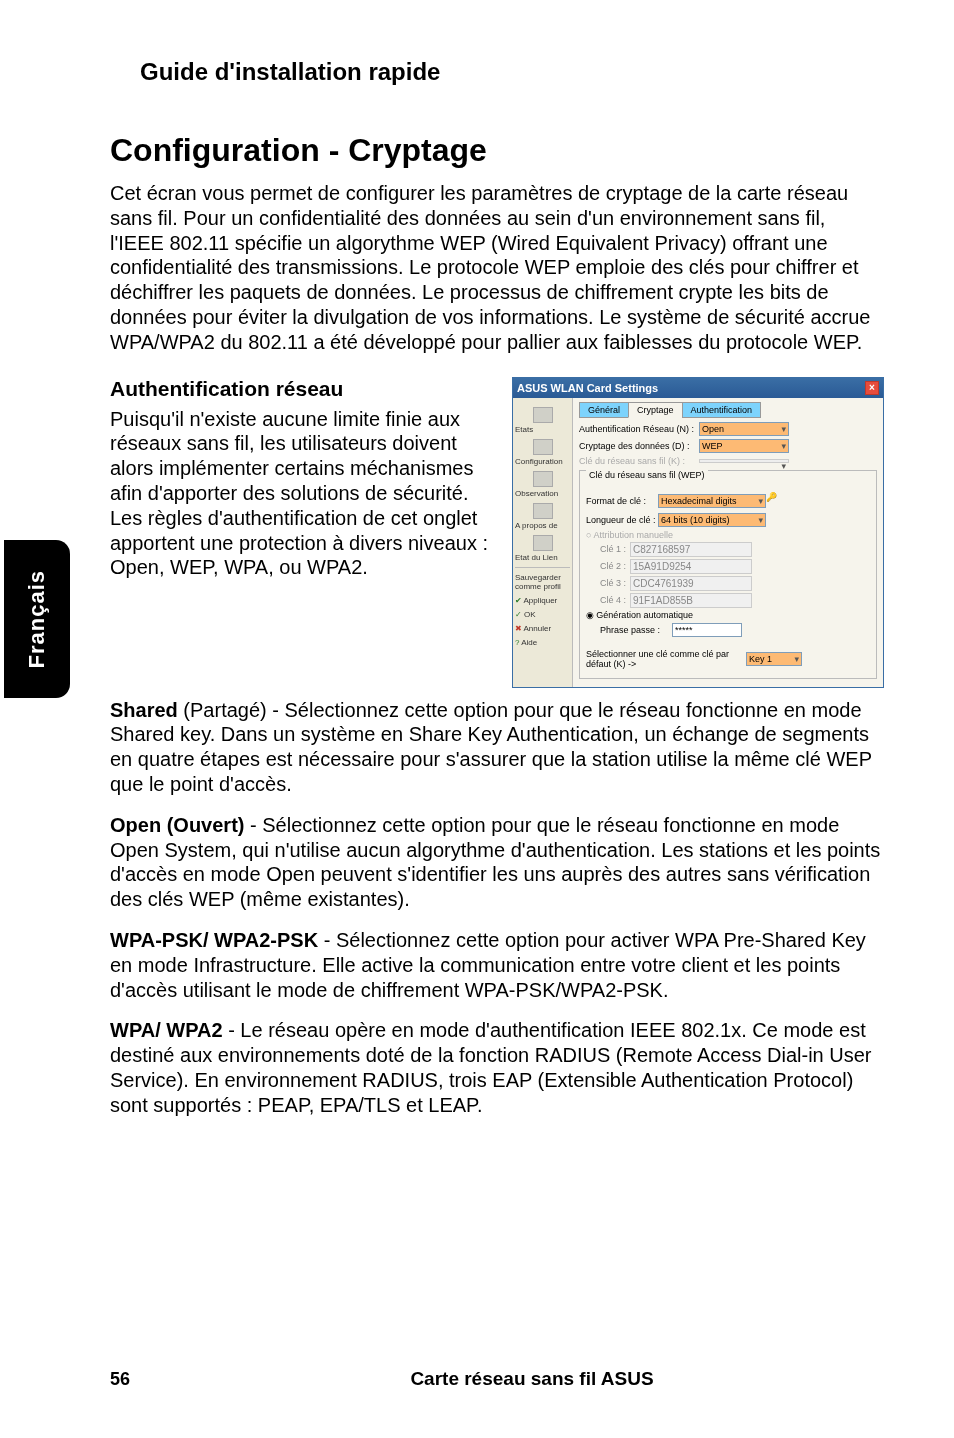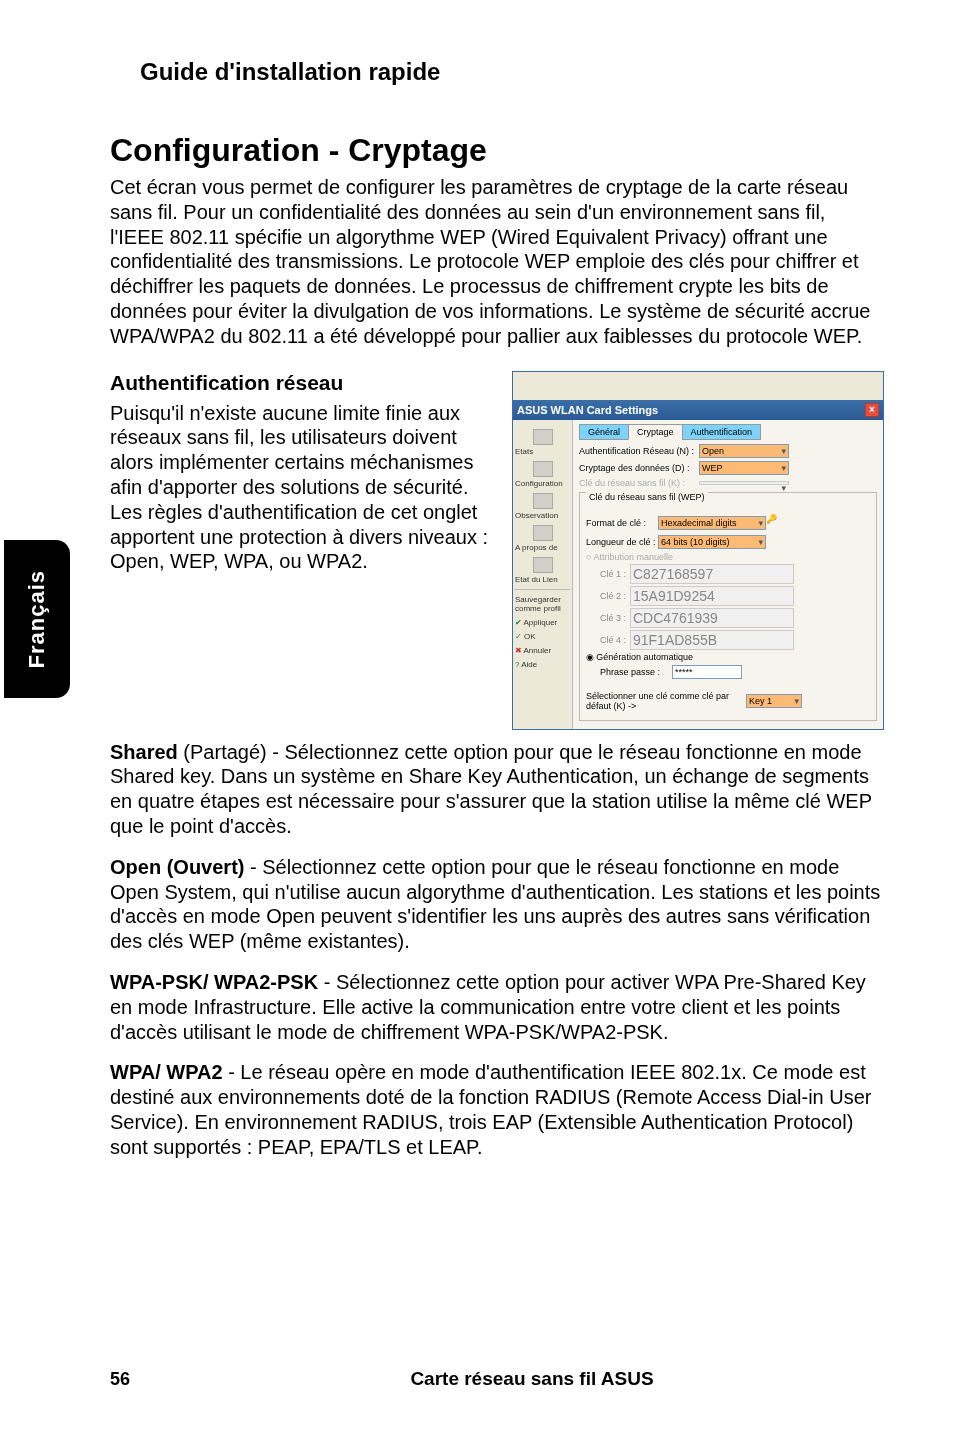--- a/index.html
+++ b/index.html
@@ -1,55 +1,55 @@
 <!DOCTYPE html>
 <html><head>
 <meta charset="utf-8">
 <style>
   * { box-sizing: border-box; margin: 0; padding: 0; }
   html, body { width: 954px; height: 1438px; font-family: Arial, Helvetica, sans-serif; background: #fff; color: #000; }
   .page { position: relative; width: 954px; height: 1438px; padding: 58px 70px 0 40px; }
   .side-tab { position: absolute; left: 4px; top: 540px; width: 66px; height: 158px; background: #000; color: #fff; display: flex; align-items: center; justify-content: center; border-top-right-radius: 14px; border-bottom-right-radius: 14px; }
   .side-tab span { writing-mode: vertical-rl; transform: rotate(180deg); font-weight: bold; font-size: 22px; letter-spacing: 1px; }
   .header { font-size: 24px; font-weight: bold; margin-left: 100px; margin-bottom: 46px; }
-  h1.title { font-size: 32px; font-weight: bold; margin-left: 0; margin-bottom: 6px; }
+  h1.title { font-size: 32px; font-weight: bold; margin-left: 0; margin-bottom: 12px; }
   .content { margin-left: 70px; }
   .intro { font-size: 20px; line-height: 1.24; margin-bottom: 22px; }
   .two-col { display: flex; gap: 18px; margin-bottom: 10px; }
   .left-col { flex: 1 1 auto; }
   .left-col h2 { font-size: 21px; font-weight: bold; margin-bottom: 6px; }
   .left-col p { font-size: 20px; line-height: 1.24; }
   .right-col { flex: 0 0 372px; }
   .para { font-size: 20px; line-height: 1.24; margin-bottom: 16px; }
   .bold { font-weight: bold; }
 
   
   .dialog { width: 372px; border: 1px solid #3a6ea5; font-size: 10px; background: #ece9d8; }
-  .titlebar { background: linear-gradient(#3a6ea5, #2a5a95); color: #fff; padding: 3px 4px; display: flex; align-items: center; justify-content: space-between; font-weight: bold; font-size: 11px; margin-top: 28px; }
+  .titlebar { background: linear-gradient(#3a6ea5, #2a5a95); color: #fff; padding: 3px 4px; display: flex; align-items: center; justify-content: space-between; font-weight: bold; font-size: 11px; }
   .closebox { width: 14px; height: 14px; background: #e74c3c; color: #fff; display: flex; align-items: center; justify-content: center; font-size: 10px; border: 1px solid #c0392b; }
   .dlg-body { display: flex; }
   .nav { width: 60px; background: #ece9d8; border-right: 1px solid #bbb; padding: 4px 2px; font-size: 8px; text-align: left; }
   .nav-item { margin: 5px 0; color: #333; }
   .nav-icon { width: 20px; height: 16px; margin: 0 auto 2px; background: #d0d0c8; border: 1px solid #aaa; }
   .nav-sep { height: 1px; background: #bbb; margin: 4px 0; }
   .panel { flex: 1; background: #f6f4ec; padding: 4px 6px; }
   .tabs { display: flex; font-size: 9px; margin-bottom: 4px; }
   .tab { border: 1px solid #999; background: #7dd3fc; padding: 2px 8px; margin-right: -1px; }
   .tab.active { background: #f6f4ec; border-bottom: 1px solid #f6f4ec; }
   .form-row { display: flex; align-items: center; margin: 3px 0; font-size: 9px; }
   .form-row label { width: 120px; }
   .select { border: 1px solid #7f9db9; background: #fdba74; padding: 1px 2px; width: 90px; font-size: 9px; position: relative; }
   .select::after { content: "▾"; position: absolute; right: 2px; color: #555; }
   .fieldset { border: 1px solid #bbb; padding: 8px 6px 6px; margin: 4px 0; font-size: 9px; }
   .fieldset-label { position: relative; top: -9px; background: #f6f4ec; padding: 0 3px; display: inline-block; font-size: 9px; }
   .radio { margin: 2px 0; }
   .keys { margin-left: 14px; }
   .key-row { display: flex; align-items: center; margin: 2px 0; }
   .key-row span.klabel { width: 30px; color: #888; }
-  .key-input { border: 1px solid #ccc; background: #f0f0f0; width: 164px; padding: 1px 2px; color: #888; font-size: 14px; }
+  .key-input { border: 1px solid #ccc; background: #f0f0f0; width: 122px; padding: 1px 2px; color: #888; font-size: 10px; }
   .phrase-input { border: 1px solid #7f9db9; background: #fff; width: 70px; padding: 1px 2px; font-size: 9px; }
   .dimmed { color: #aaa; }
   .key-icon { width: 18px; height: 18px; display: inline-block; }
 
   
   .footer { position: absolute; bottom: 48px; left: 0; width: 954px; display: flex; align-items: flex-end; padding: 0 70px 0 110px; }
   .page-num { font-weight: bold; font-size: 18px; width: 70px; }
   .footer-title { flex: 1; text-align: center; font-weight: bold; font-size: 19px; }
 </style>
 </head>

